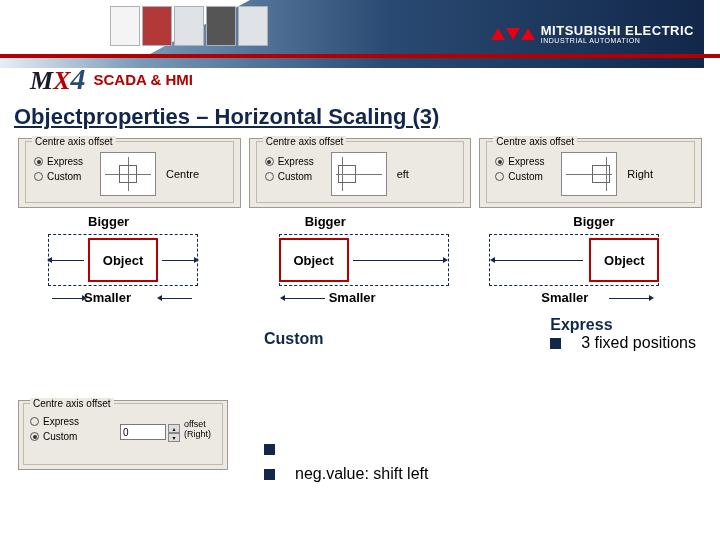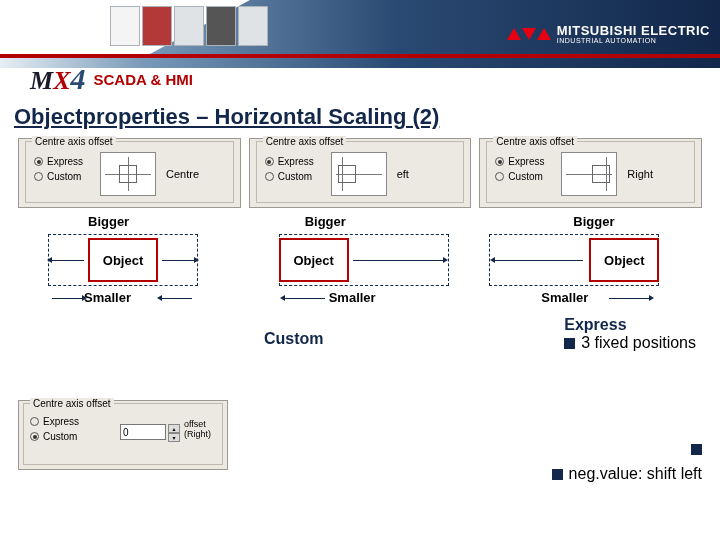--- a/index.html
+++ b/index.html
@@ -1,20 +1,20 @@
 <!DOCTYPE html>
 <html><head>
 <meta charset="utf-8">
 <style>
   * { box-sizing: border-box; margin: 0; padding: 0; }
   html, body { width: 720px; height: 540px; font-family: Arial, sans-serif; background: #fff; color: #000; overflow: hidden; }
 
   
   .header { position: relative; height: 60px; width: 100%; }
-  .header-grad { position: absolute; top: 0; left: 0; right: 0; height: 68px;
+  .header-grad { position: absolute; top: 0; left: 0; right: 16px; height: 68px;
     background: linear-gradient(90deg, #e6eef5 0%, #7899b8 20%, #2a4a73 55%, #12274a 100%);
     display: flex; align-items: center; justify-content: space-between; padding: 0 10px 0 110px; }
   .header-white { position: absolute; left: 0; top: 0; width: 250px; height: 54px;
     background: #fff; clip-path: polygon(0 0, 100% 0, 60% 100%, 0 100%); }
   .header-redline { position: absolute; left: 0; right: 0; top: 54px; height: 4px; background: #b30000; }
   .header-images { position: absolute; left: 110px; top: 6px; display: flex; gap: 2px; z-index: 2;}
   .thumb { width: 30px; height: 40px; background: #dfe3e6; border: 1px solid #aab2bb; }
   .thumb.r { background: #b33939; }
   .thumb.w { background: #f4f4f4; }
   .thumb.k { background: #555; }
@@ -60,21 +60,21 @@
   .dashrect { position:absolute; top:20px; height:52px; border:1px dashed #12274a;}
   .arrow-h { position:absolute; height:1px; background:#12274a; }
   .arrow-h::before, .arrow-h::after { content:""; position:absolute; width:0;height:0; border-top:3px solid transparent; border-bottom:3px solid transparent;}
   .arrow-h.l::before { left:-5px; top:-3px; border-right:5px solid #12274a;}
   .arrow-h.r::after { right:-5px; top:-3px; border-left:5px solid #12274a;}
 
   
   .textblock { position: relative; padding: 2px 18px 0 18px; }
   .express-block { position:absolute; right: 24px; top: -8px; font-size: 16px; }
   .express-title { color:#12274a; font-weight:bold; }
-  .bullet { display:flex; align-items:flex-start; gap:6px; font-size:16px; color:#000;justify-content:flex-end; }
+  .bullet { display:flex; align-items:flex-start; gap:20px; font-size:16px; color:#000; }
   .bullet .sq { width:11px; height:11px; background:#12274a; margin-top:4px; flex-shrink:0;}
   .custom-title { color:#12274a; font-weight:bold; font-size:16px; margin-left: 246px; margin-top: 4px;}
 
   
   .custom-panel { position:absolute; left:18px; top: 400px; width: 210px; height: 70px; background:#ece9e2; border:1px solid #9c9a90; font-size:10px;}
   .cp-group { position:absolute; left:4px; top:2px; right:4px; bottom:4px; border:1px solid #bdbab0;}
   .cp-legend { position:absolute; top:-6px; left:6px; background:#ece9e2; padding:0 3px;}
   .cp-radios { position:absolute; left:6px; top:10px; line-height:1.5;}
   .cp-input { position:absolute; left:96px; top:20px; width:46px; height:16px; background:#fff; border:1px solid #777; font-size:10px; padding:0 2px; display:flex; align-items:center;}
   .cp-spin { position:absolute; left:144px; top:20px; width:12px; height:16px; display:flex; flex-direction:column;}
@@ -116,21 +116,21 @@
 
 <div class="subbrand">
   <div class="mx4">
     <span class="m">M</span>
     <span class="x">X</span>
     <span class="four">4</span>
   </div>
   <span class="subbrand-text">SCADA &amp; HMI</span>
 </div>
 
-<div class="title">Objectproperties – Horizontal Scaling (2)</div>
+<div class="title">Objectproperties – Horizontal Scaling (3)</div>
 
 <div class="panels">
   <div class="panel">
     <div class="groupbox">
       <span class="group-legend">Centre axis offset</span>
       <div class="radios">
         <div class="radio-row">
             <span class="radio sel"></span>
             <span>Express</span>
           </div>

